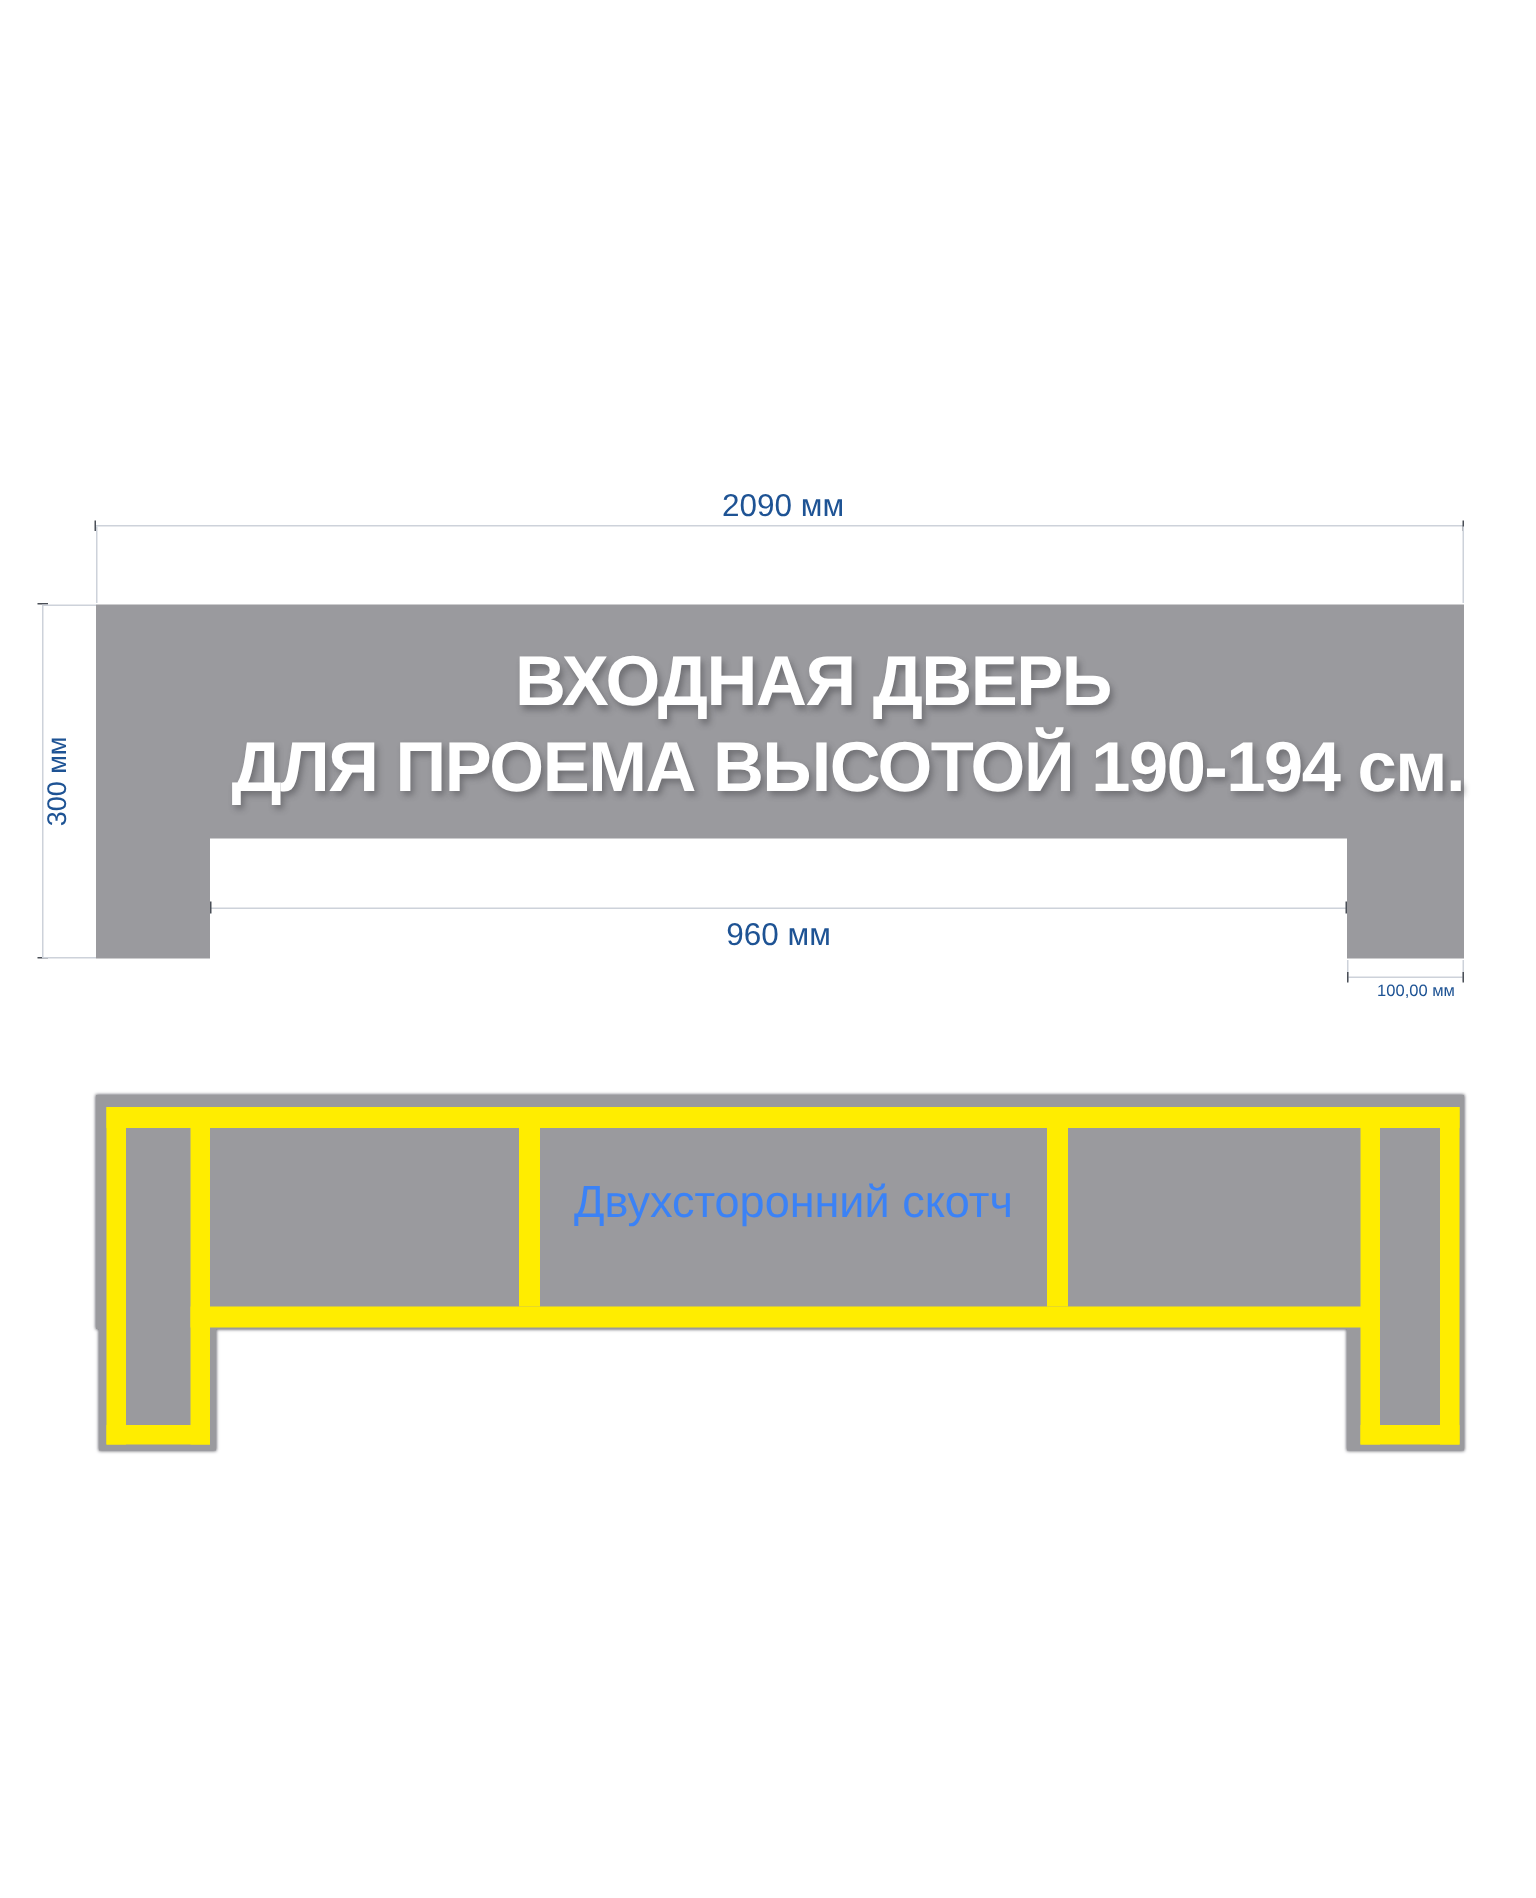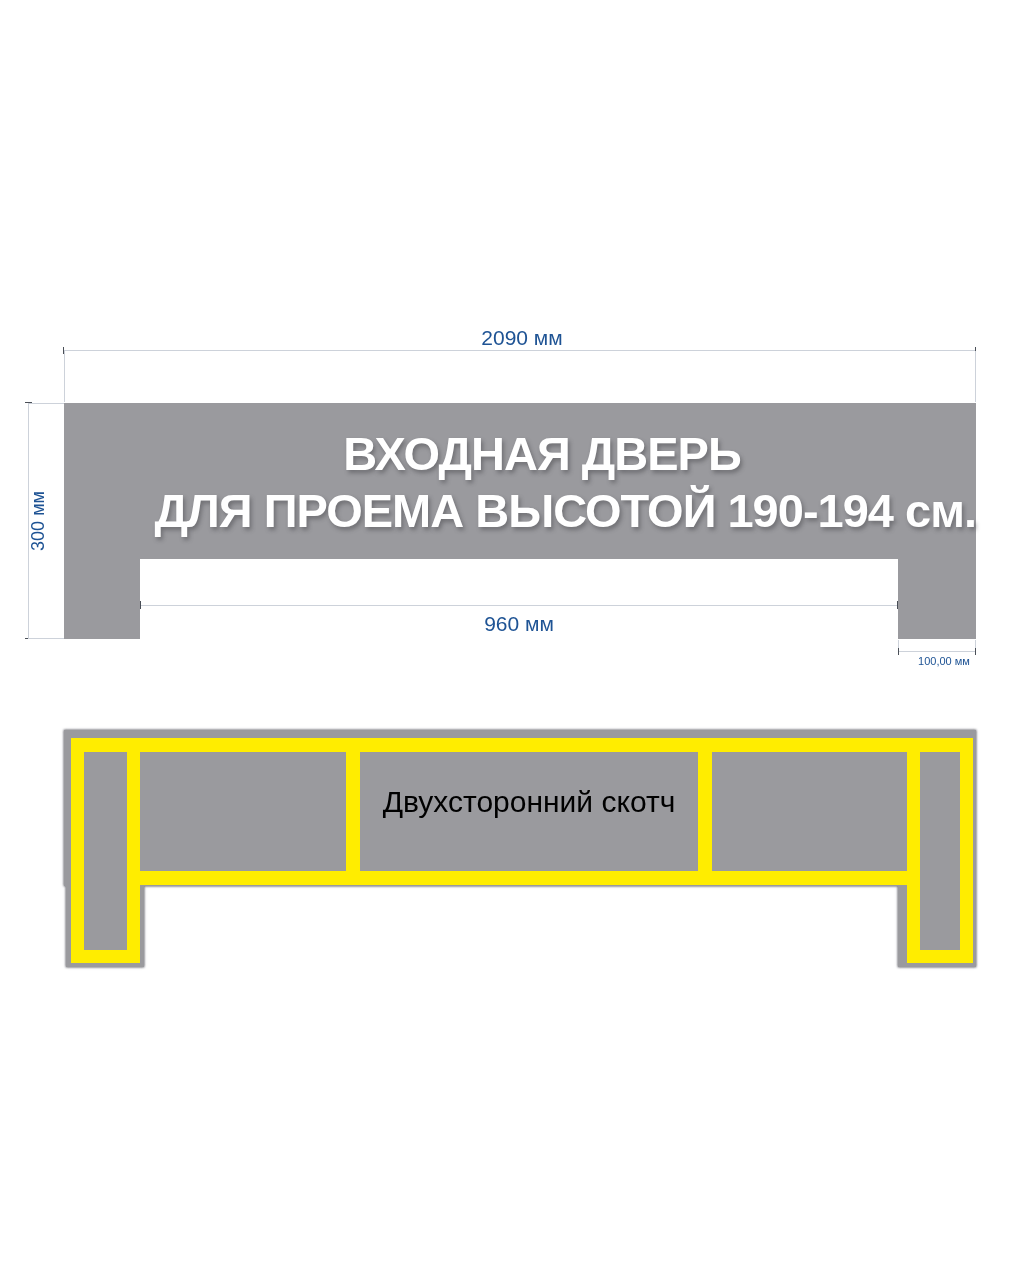--- a/index.html
+++ b/index.html
@@ -38,21 +38,21 @@
     text-align:center;
     width:912px;
     text-shadow:2px 3px 4px rgba(60,60,65,0.45);
     white-space:nowrap;
   }
 
   
   .tape{background:#FFED00;}
 
   .tape-caption{
-    color:#000000;
+    color:#3b82f6;
     font-size:30px;
     line-height:34px;
     text-align:center;
     white-space:nowrap;
   }
 
   .rot270{
     transform:rotate(-90deg);
     transform-origin:center center;
   }

